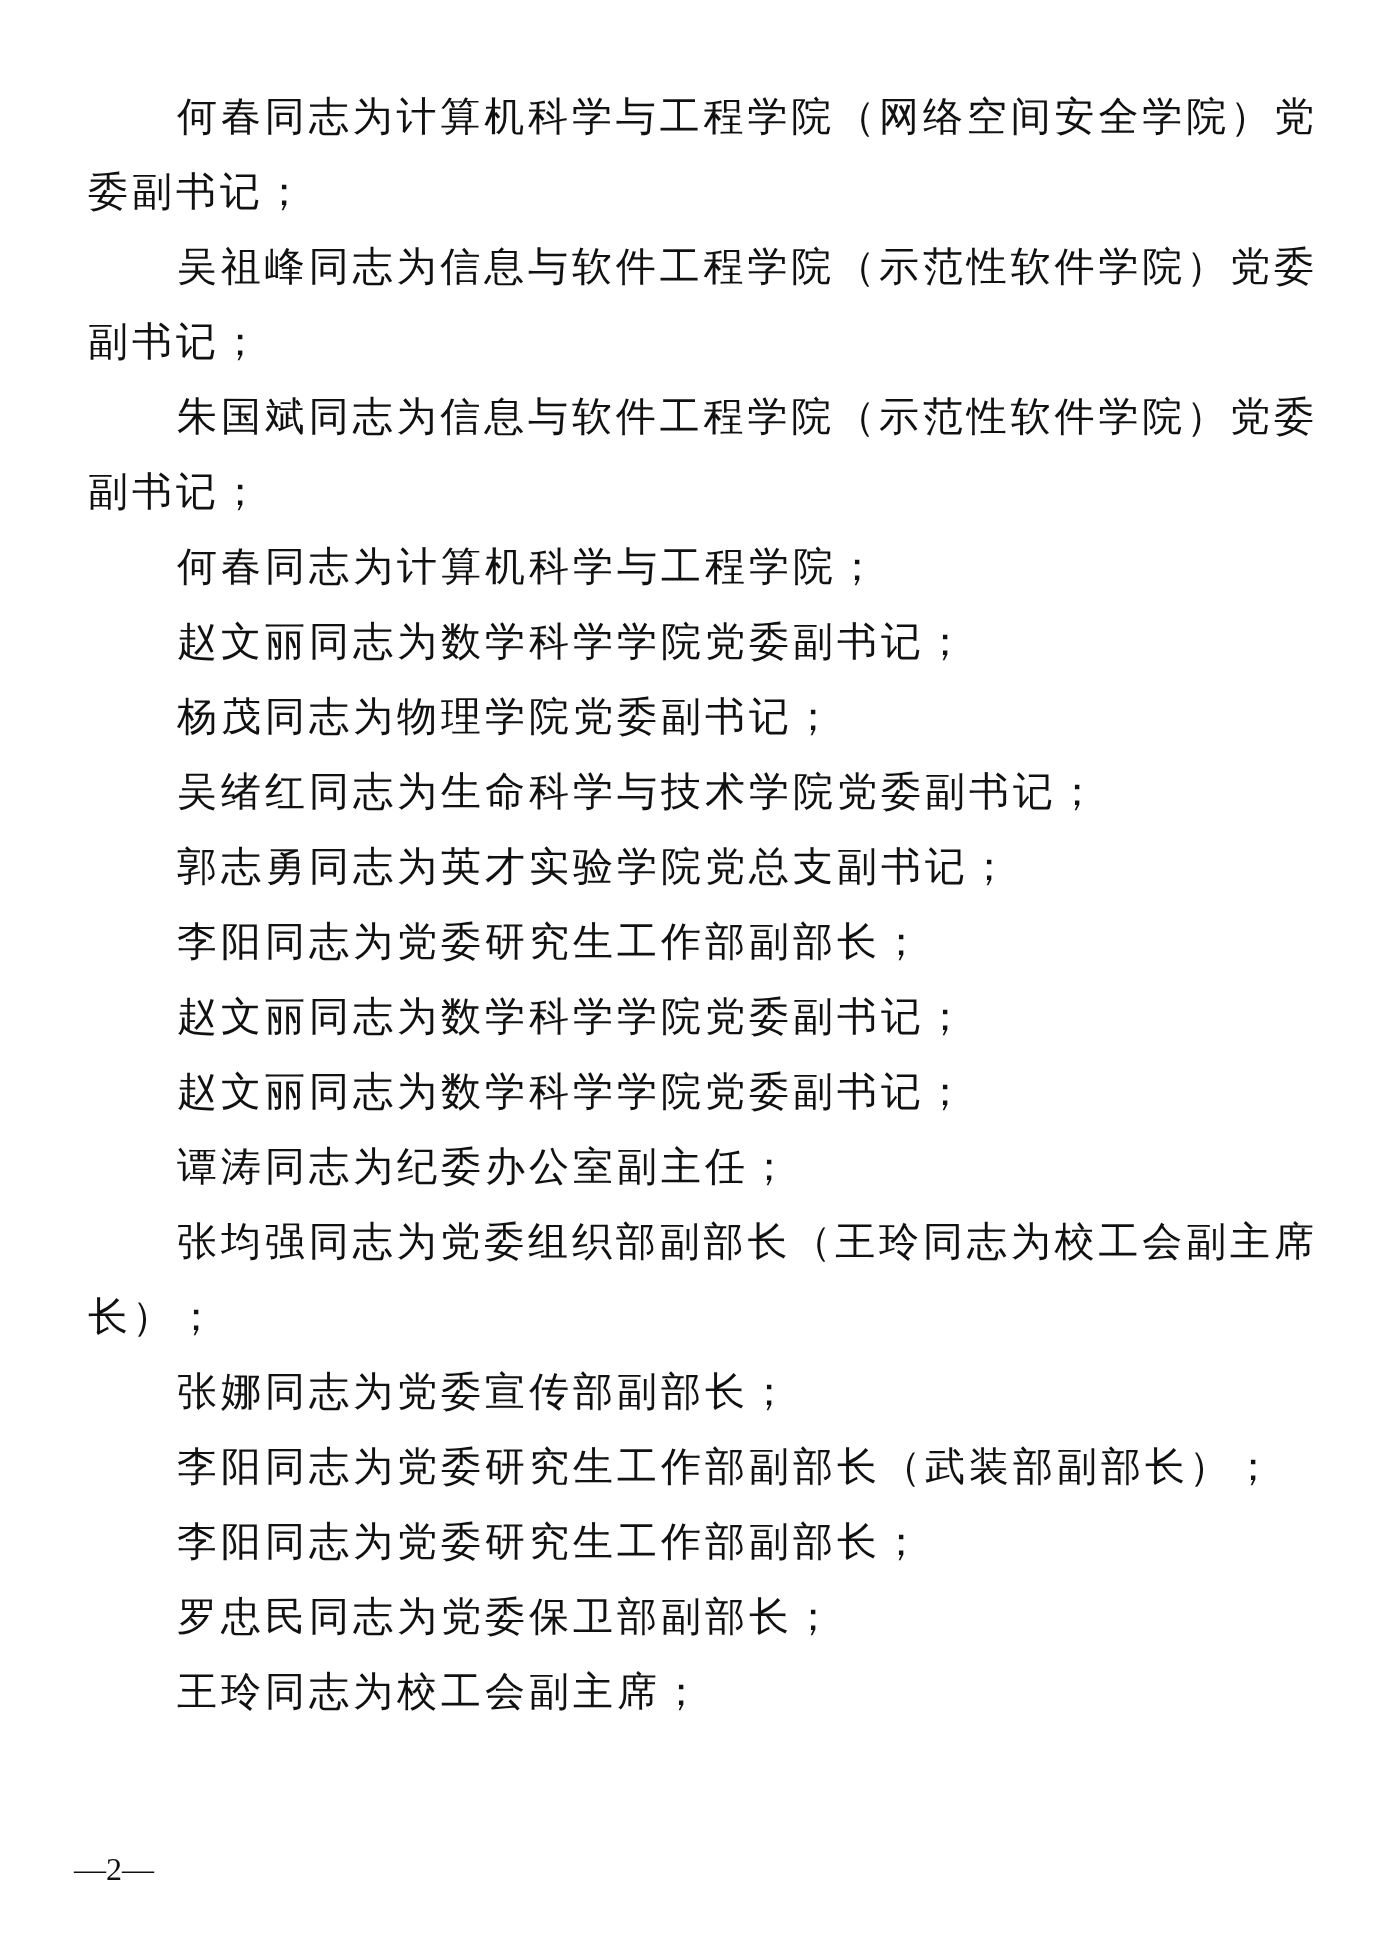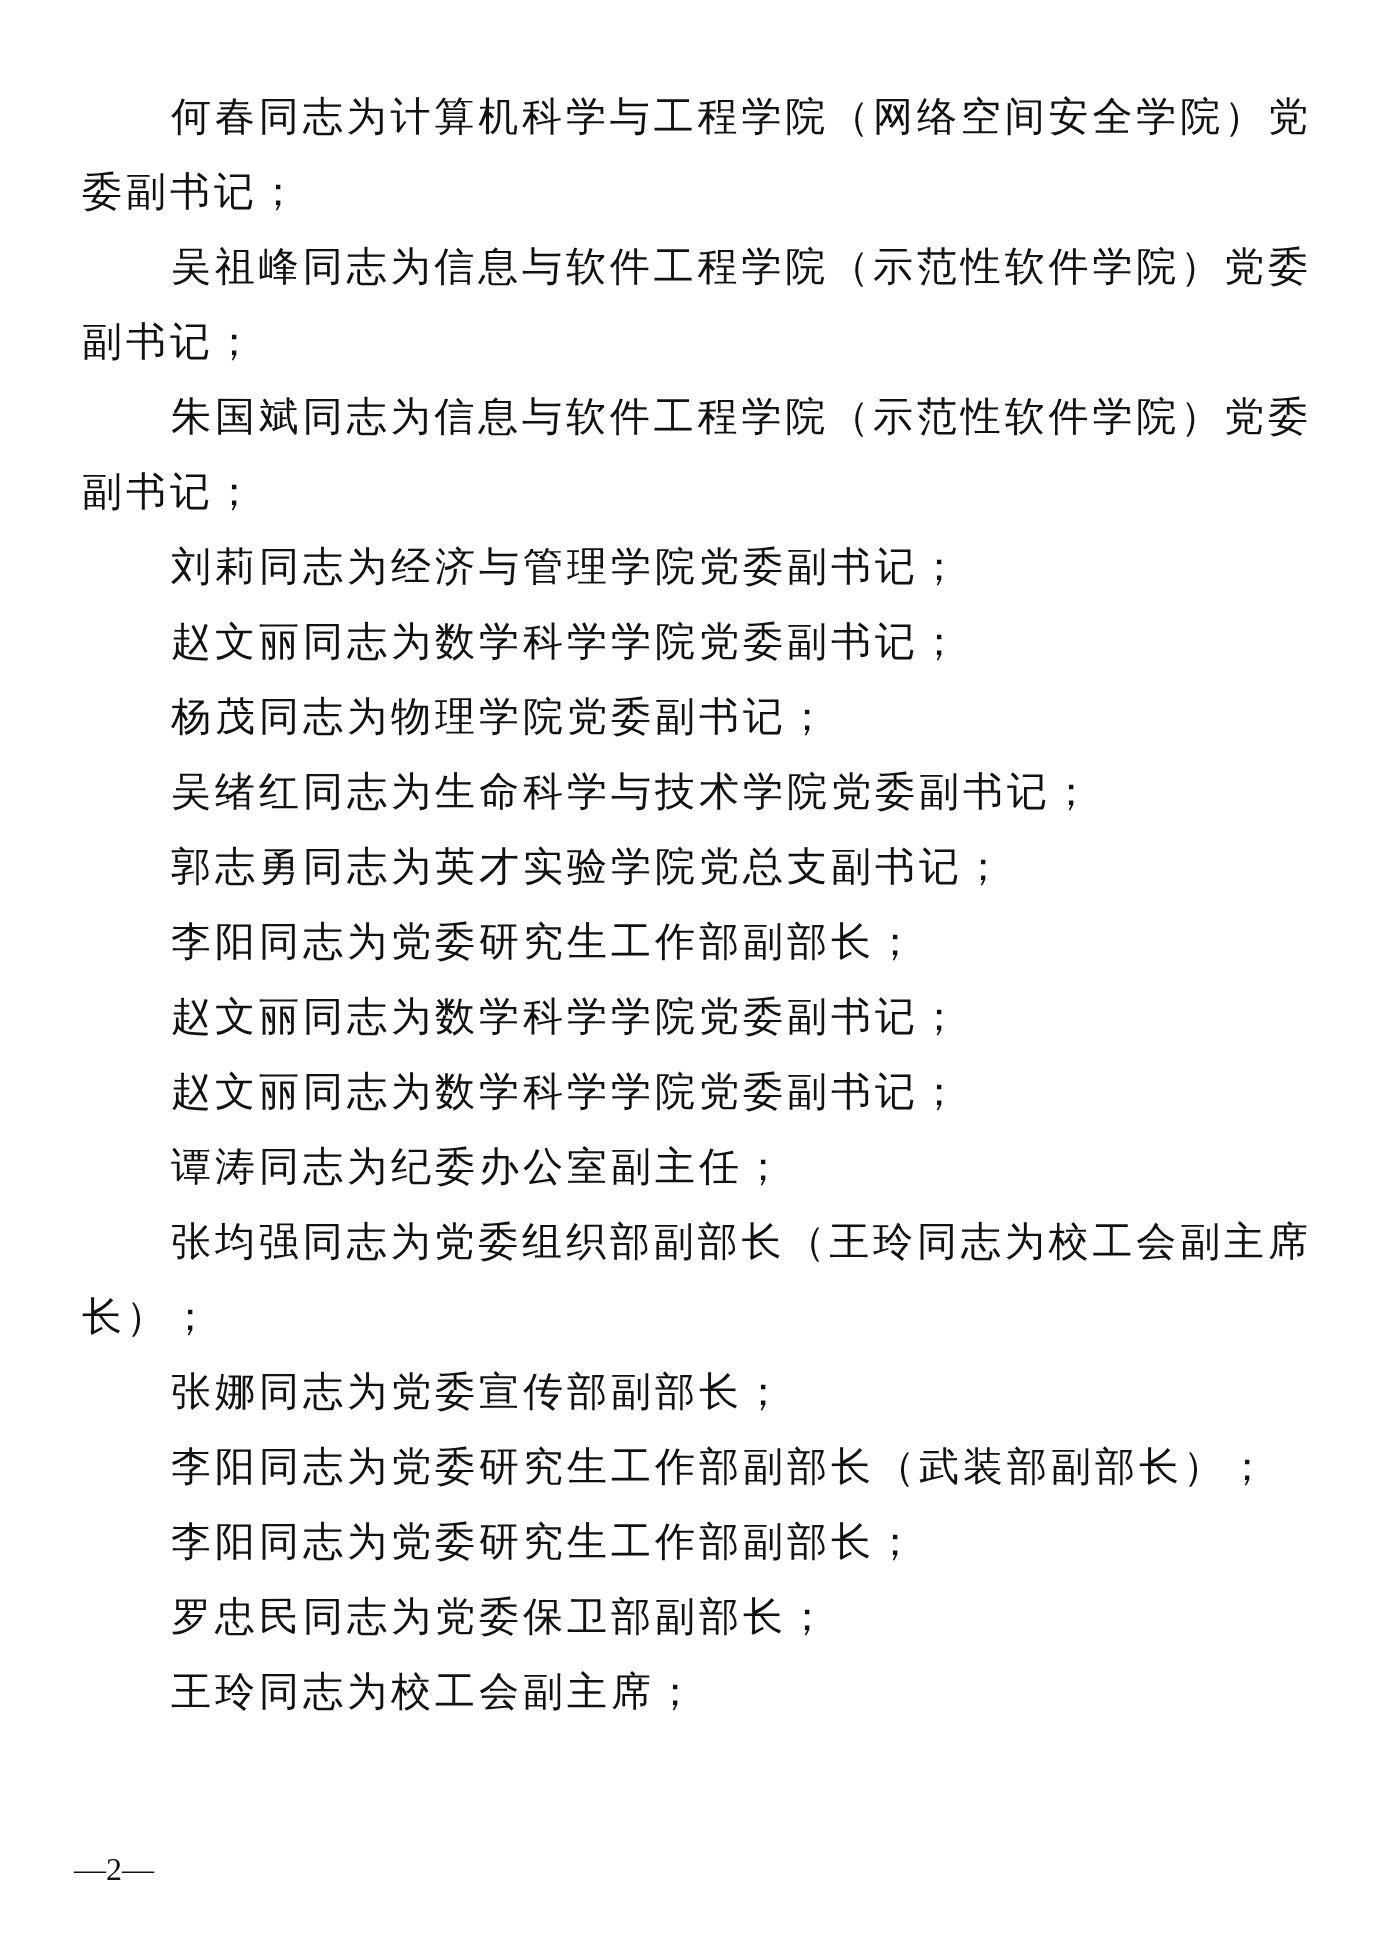--- a/index.html
+++ b/index.html
@@ -17,21 +17,21 @@
   .page {
     position: absolute;
     left: 0;
     top: 0;
     width: 1379px;
     height: 1950px;
     background: #ffffff;
   }
   .body-text {
     position: absolute;
-    left: 82px;
+    left: 88px;
     top: 79px;
     width: 1228px;
     font-family: "DejaVu Serif", "Liberation Serif", serif;
     font-size: 40px;
     line-height: 75px;
     letter-spacing: 4px;
   }
   .line {
     display: block;
     height: 75px;
@@ -73,21 +73,21 @@
       <span class="line indent full">吴祖峰同志为信息与软件工程学院（示范性软件学院）党委</span>
       <span class="line">副书记；</span>
     </div>
 
     <div>
       <span class="line indent full">朱国斌同志为信息与软件工程学院（示范性软件学院）党委</span>
       <span class="line">副书记；</span>
     </div>
 
     <div>
-      <span class="line indent">刘莉同志为经济与管理学院党委副书记；</span>
+      <span class="line indent">何春同志为计算机科学与工程学院；</span>
     </div>
 
     <div>
       <span class="line indent">赵文丽同志为数学科学学院党委副书记；</span>
     </div>
 
     <div>
       <span class="line indent">杨茂同志为物理学院党委副书记；</span>
     </div>
 

